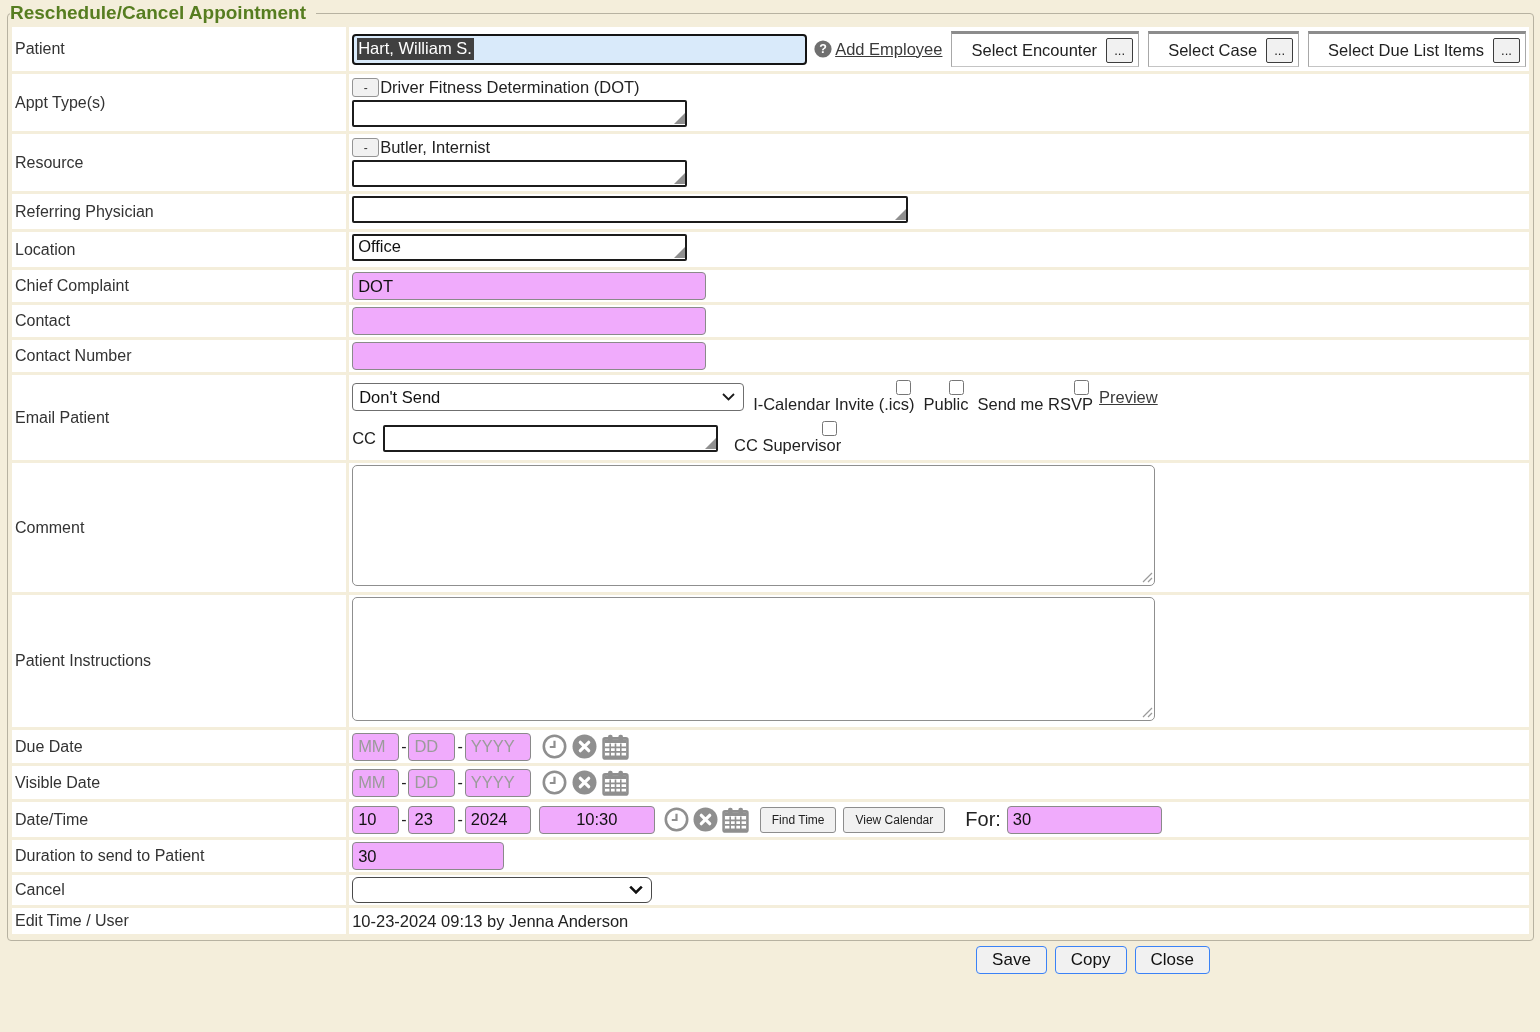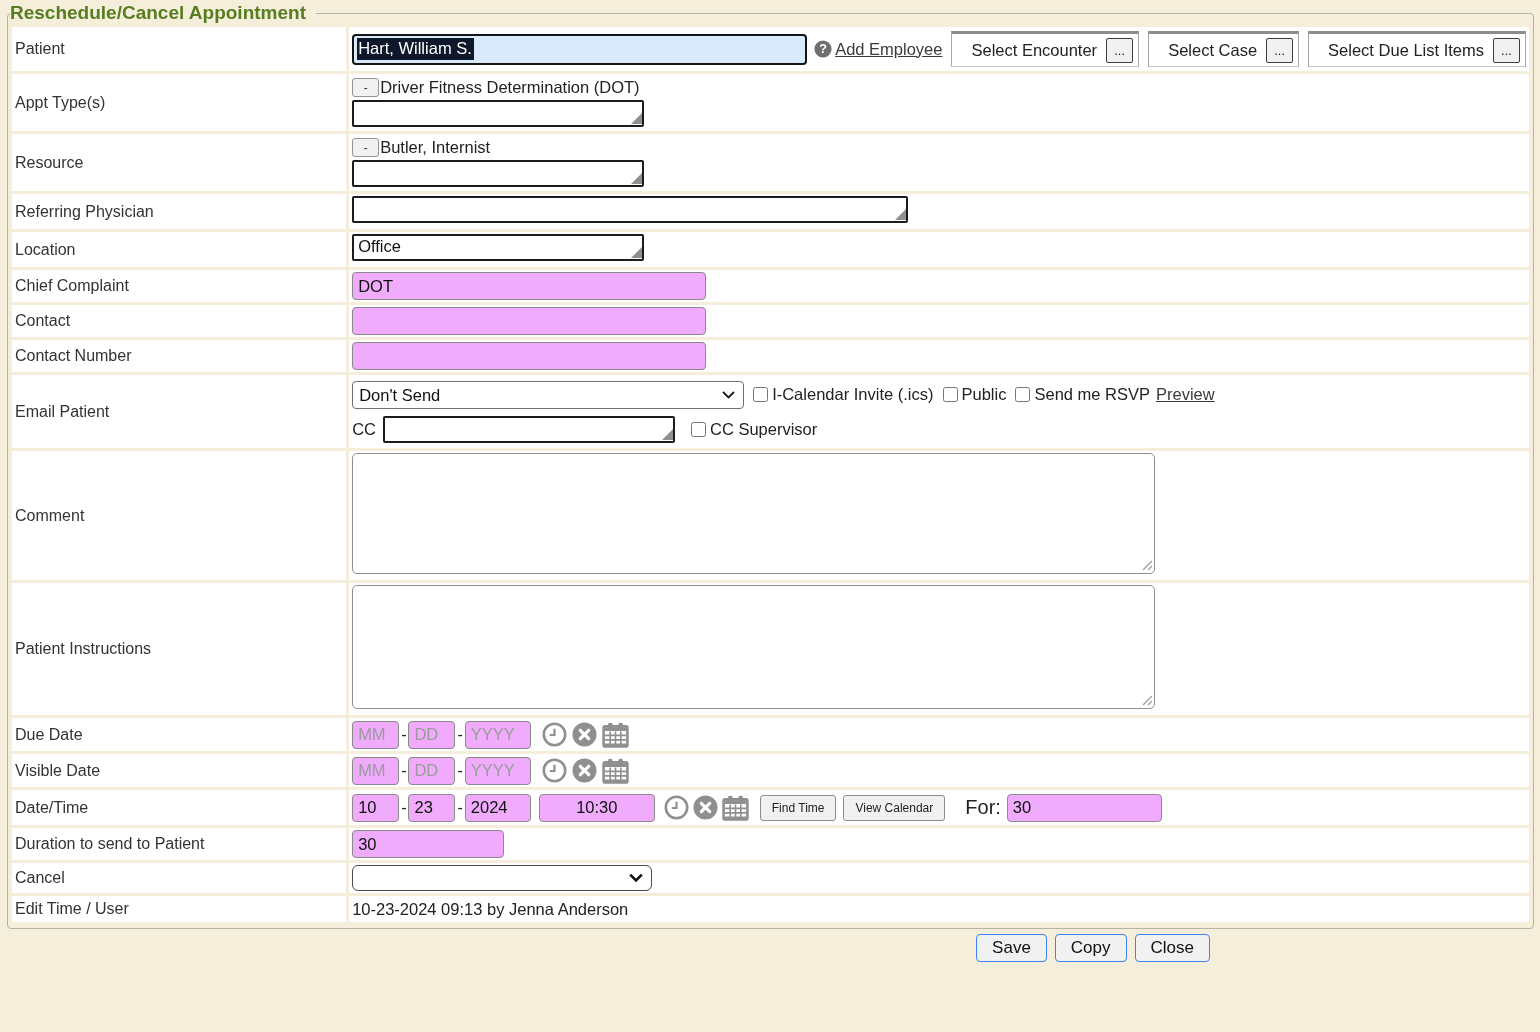--- a/index.html
+++ b/index.html
@@ -46,21 +46,21 @@
   .flexrow { display:flex; align-items:center; }
 
   
   .patient-input {
     width:455px; height:31px;
     border:2px solid #141414; border-radius:4px;
     background:#d9eafa;
     display:flex; align-items:center;
     padding:0 3px; font-size:16.5px;
   }
-  .patient-input .seltext { background:#0f172a; color:#fff; padding:1px 2px 2px 1px; }
+  .patient-input .seltext { background:#404040; color:#fff; padding:1px 2px 2px 1px; }
 
   .help-icon { margin-left:7px; flex:0 0 auto; }
   a.lnk { color:#3a3a3a; text-decoration:underline; font-size:16.5px; margin-left:3px; white-space:nowrap; }
 
   .grp {
     display:inline-flex; align-items:center; gap:9px;
     background:#fff;
     border:1px solid #a8a8a8; border-top:3px solid #8c8c8c;
     border-bottom-color:#c4c4c4;
     padding:3px 5px 3px 19px;
@@ -78,21 +78,21 @@
     background:#f1f1f1; border:1px solid #949494; border-radius:3px;
     font-size:12px; line-height:10px; font-family:inherit; color:#333;
     margin-right:1px; padding:0;
   }
   .two-line { display:flex; flex-direction:column; align-items:flex-start; gap:3px; padding:2px 0; }
 
   .taw { position:relative; display:inline-block; line-height:0; }
   textarea { font-family:inherit; font-size:16.5px; color:#111; resize:none; }
   textarea.dark {
     border:2px solid #1c1c1c; border-radius:2px;
-    width:292px; height:27px; padding:1px 4px;
+    width:335px; height:27px; padding:1px 4px;
     background:#fff;
   }
   textarea.dark.wide { width:556px; }
   .taw.darkgrip::after {
     content:""; position:absolute; right:2px; bottom:3px;
     width:0; height:0; border-style:solid;
     border-width:0 0 11px 11px;
     border-color:transparent transparent #8f8f8f transparent;
     pointer-events:none;
   }
@@ -115,21 +115,21 @@
   .w153 { width:155px; }
   .d2 { width:47px; }
   .d4 { width:66px; }
   .dtime { width:116px;text-align:center; }
   .sep { margin:0 2px; color:#222; font-size:16px; }
 
   .icons { display:inline-flex; align-items:center; gap:5px; margin-left:11px; }
   .icons svg { display:block; }
 
   input.cb { width:15px; height:15px; margin:0 4px 0 0; }
-  label.cbl { display:inline-flex; align-items:center; font-size:16.5px; color:#222; white-space:nowrap; }
+  label.cbl { display:inline-flex; align-items:flex-end; font-size:16.5px; color:#222; white-space:nowrap;flex-direction:column; }
 
   .sel-wrap { position:relative; display:inline-block; line-height:0; }
   select.styled {
     appearance:none; -webkit-appearance:none; -moz-appearance:none;
     border:1px solid #6f6f6f; border-radius:4px;
     background:#fff; height:28px; font-size:16.5px;
     padding:0 26px 0 6px; font-family:inherit; color:#111;
   }
   select.email-sel { width:392px; }
   select.cancel-sel { width:300px; height:26px; border-radius:6px; border-color:#4a4a4a; }

